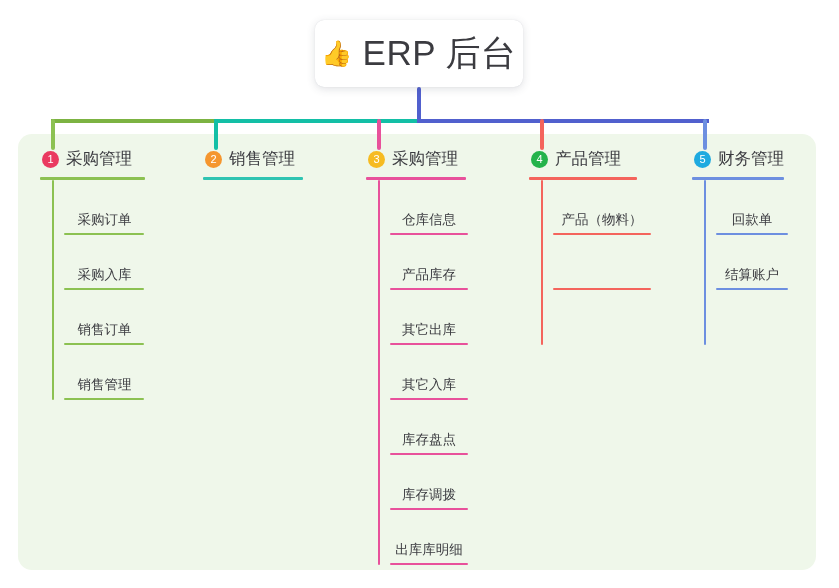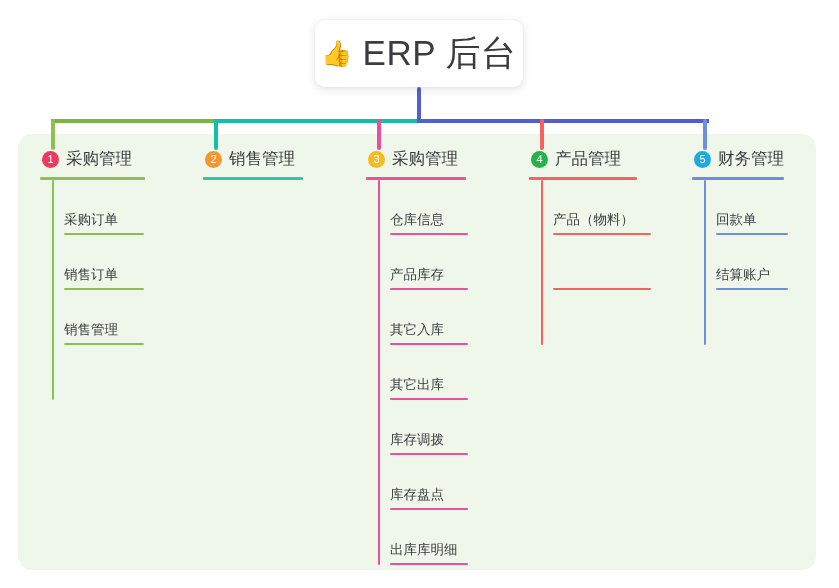--- a/index.html
+++ b/index.html
@@ -72,20 +72,21 @@
   .leaf {
     position: relative;
     height: 55px;
     padding-left: 24px;
     display: flex; flex-direction: column; justify-content: flex-end;
   }
   .leaf-label {
     font-size: 13.5px; color: #3b3b40; white-space: nowrap;
     padding-bottom: 4px;
     font-family: "Liberation Sans", "DejaVu Sans", sans-serif;
+    text-align: center;
   }
   .leaf-rule { height: 2px; width: 78px; border-radius: 1px; }
 </style>
 </head>
 <body>
 
 <div id="root">
 
   <div class="title-card">
     <span class="title-emoji">👍</span>
@@ -113,20 +114,24 @@
           <span class="col-title">采购管理</span>
         </div>
         <div class="head-rule" style="background: rgb(140, 193, 82); width: 105px;"></div>
         <div class="branch">
           <div class="trunk" style="background: rgb(140, 193, 82); height: 220px;"></div>
           <div class="leaf">
             <div class="leaf-label">采购订单</div>
             <div class="leaf-rule" style="background: rgb(140, 193, 82); width: 80px;"></div>
           </div>
           <div class="leaf">
+            <div class="leaf-label">采购入库</div>
+            <div class="leaf-rule" style="background: rgb(140, 193, 82); width: 80px;"></div>
+          </div>
+          <div class="leaf">
             <div class="leaf-label">销售订单</div>
             <div class="leaf-rule" style="background: rgb(140, 193, 82); width: 80px;"></div>
           </div>
           <div class="leaf">
             <div class="leaf-label">销售管理</div>
             <div class="leaf-rule" style="background: rgb(140, 193, 82); width: 80px;"></div>
           </div>
         </div>
       </div>
       <div class="col" style="left: 203px;">
@@ -146,33 +151,33 @@
           <div class="trunk" style="background: rgb(232, 81, 155); height: 385px;"></div>
           <div class="leaf">
             <div class="leaf-label">仓库信息</div>
             <div class="leaf-rule" style="background: rgb(232, 81, 155); width: 78px;"></div>
           </div>
           <div class="leaf">
             <div class="leaf-label">产品库存</div>
             <div class="leaf-rule" style="background: rgb(232, 81, 155); width: 78px;"></div>
           </div>
           <div class="leaf">
+            <div class="leaf-label">其它出库</div>
+            <div class="leaf-rule" style="background: rgb(232, 81, 155); width: 78px;"></div>
+          </div>
+          <div class="leaf">
             <div class="leaf-label">其它入库</div>
             <div class="leaf-rule" style="background: rgb(232, 81, 155); width: 78px;"></div>
           </div>
           <div class="leaf">
-            <div class="leaf-label">其它出库</div>
+            <div class="leaf-label">库存盘点</div>
             <div class="leaf-rule" style="background: rgb(232, 81, 155); width: 78px;"></div>
           </div>
           <div class="leaf">
             <div class="leaf-label">库存调拨</div>
-            <div class="leaf-rule" style="background: rgb(232, 81, 155); width: 78px;"></div>
-          </div>
-          <div class="leaf">
-            <div class="leaf-label">库存盘点</div>
             <div class="leaf-rule" style="background: rgb(232, 81, 155); width: 78px;"></div>
           </div>
           <div class="leaf">
             <div class="leaf-label">出库库明细</div>
             <div class="leaf-rule" style="background: rgb(232, 81, 155); width: 78px;"></div>
           </div>
         </div>
       </div>
       <div class="col" style="left: 529px;">
         <div class="col-head">

